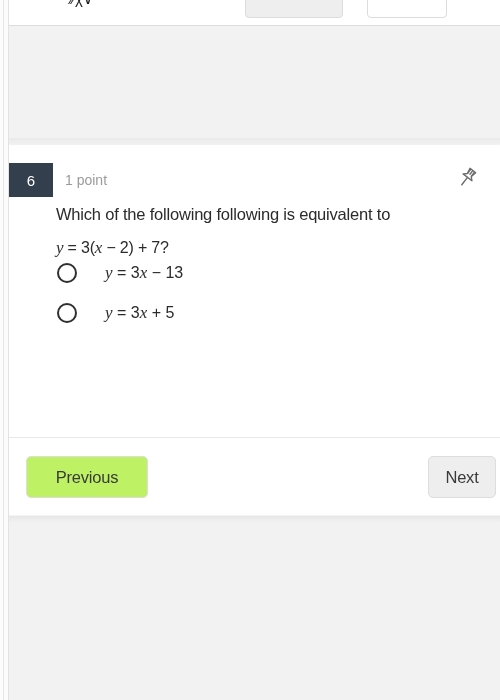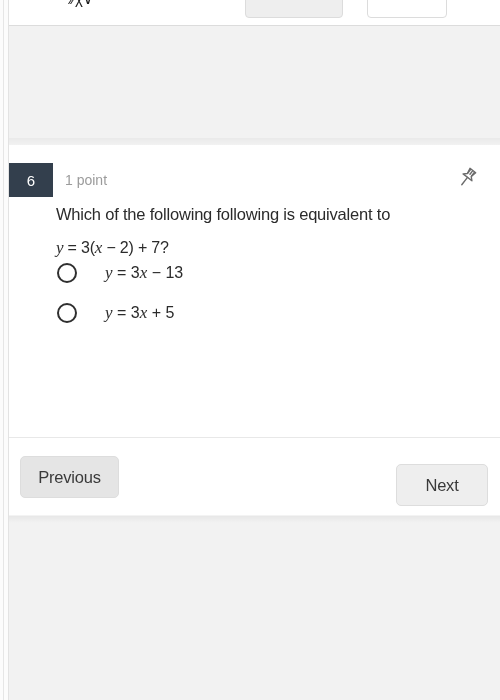--- a/index.html
+++ b/index.html
@@ -208,29 +208,28 @@
     display: flex;
     align-items: center;
     justify-content: center;
     font-size: 16.5px;
     color: #3a3a3a;
     font-family: "Liberation Sans", sans-serif;
     letter-spacing: -0.2px;
     cursor: pointer;
   }
   .nav-btn.prev {
-    left: 11px;
-    width: 99px;
-    background: #e5e5e5;
+    left: 17px;
+    width: 122px;
+    background: #bef264;
   }
   .nav-btn.next {
-    right: 12px;
-    width: 92px;
+    right: 4px;
+    width: 68px;
     background: #eeeeee;
-    margin-top: 8px;
   }
 
   .card-bottom-shadow {
     position: absolute;
     left: 9px;
     top: 515px;
     width: 491px;
     height: 8px;
     background: linear-gradient(to bottom, rgba(0,0,0,0.05), rgba(0,0,0,0));
   }

